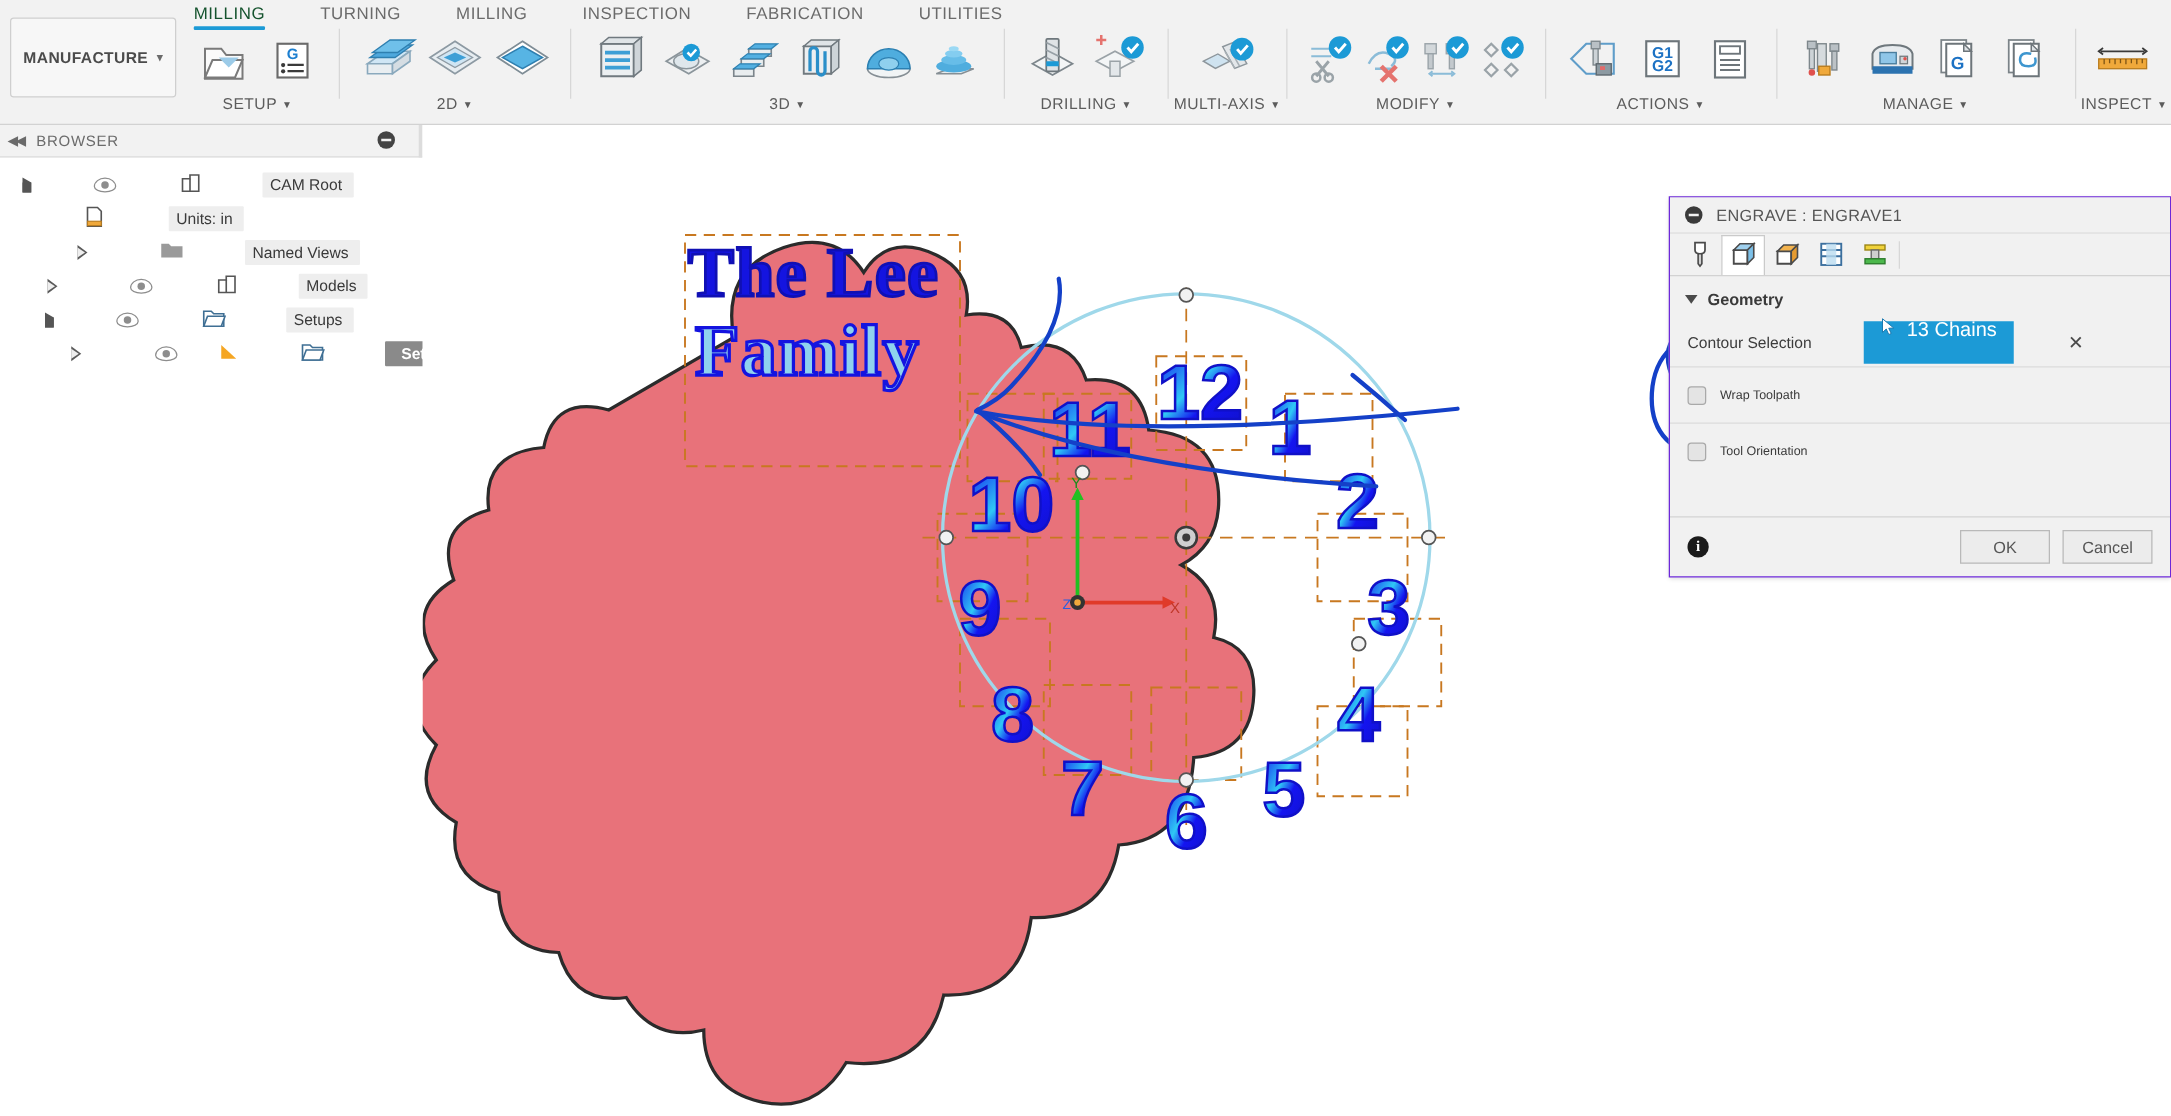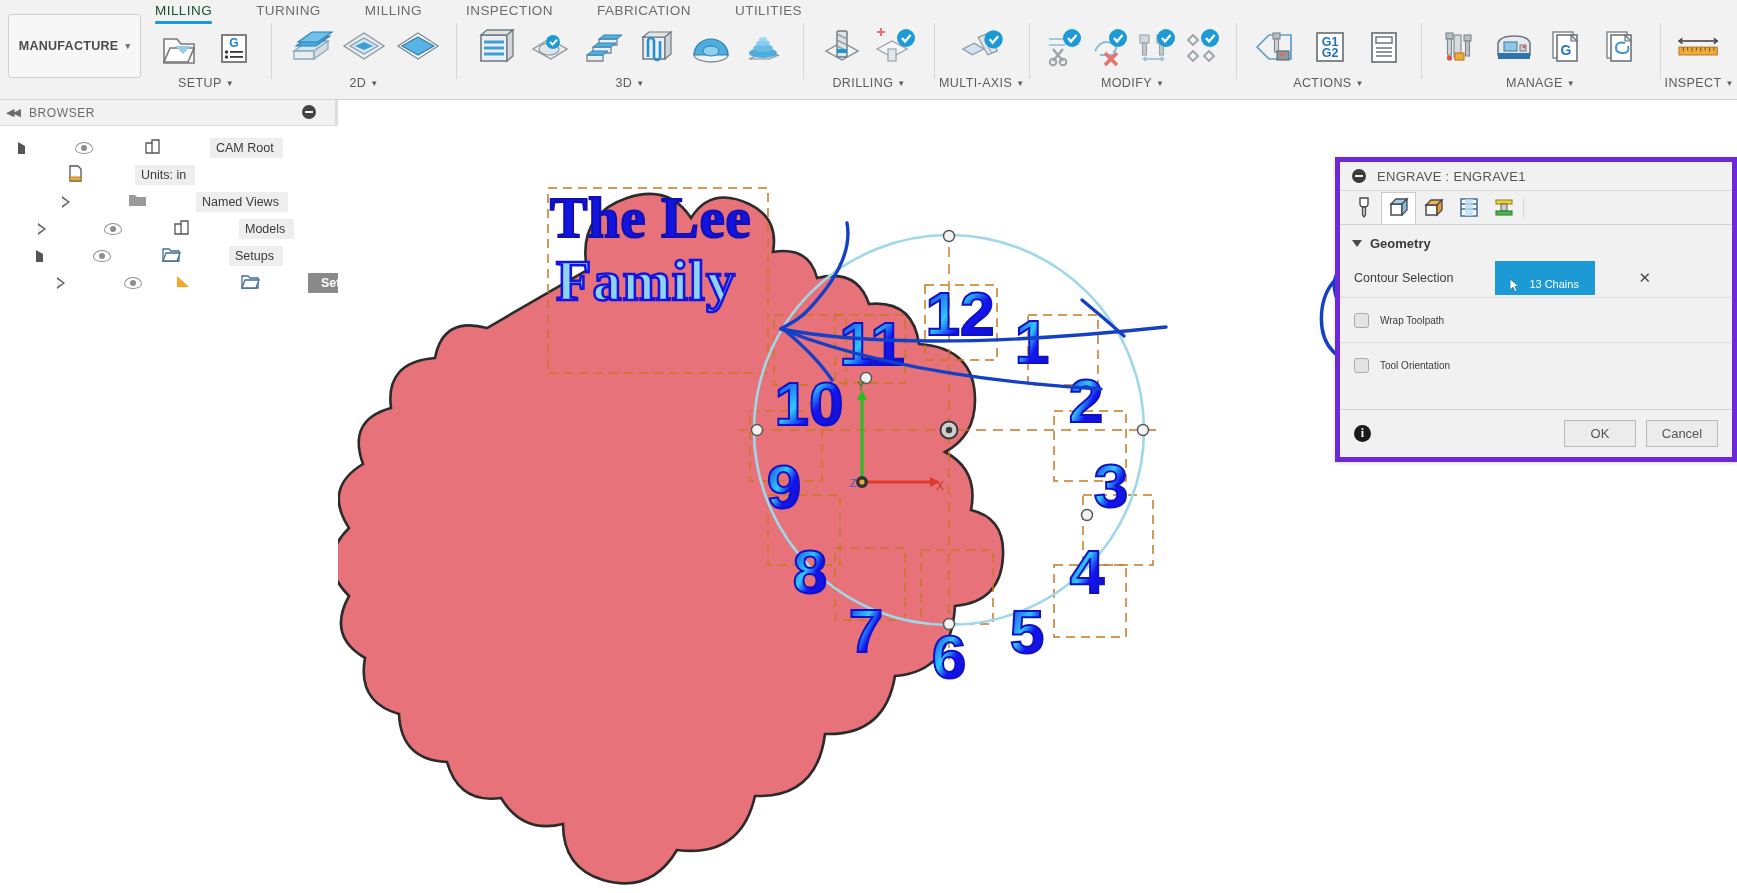--- a/index.html
+++ b/index.html
@@ -108,21 +108,21 @@
     border:1.6px solid #8d8d8d; border-radius:50% 50% 50% 50%/60% 60% 40% 40%; }
   .eye .p { position:absolute; left:7px; top:4px; width:6px; height:6px; border-radius:50%; background:#8d8d8d; }
 
   
   .canvas { position:absolute; left:338px; top:100px; width:1399px; height:793px; background:#fff; overflow:hidden;}
   .canvas svg { position:absolute; left:0; top:0; }
 
   
   .dialog {
     position:absolute; left:1335px; top:157px; width:402px; height:305px;
-    background:#f1f1f1; border:5px solid #6d28d9;
+    background:#f1f1f1; border:1px solid #6d28d9;
     box-shadow: 0 1px 4px rgba(0,0,0,.16);
     font-size:12.5px; color:#3a3a3a;
   }
   .dlg-title {
     height:29px; display:flex; align-items:center; gap:11px; padding-left:12px;
     border-bottom:1px solid #d9d9d9; background:#f1f1f1;
     color:#555; font-size:13px; letter-spacing:.3px;
   }
   .dlg-min { width:14px;height:14px;border-radius:50%;background:#3a3a3a; position:relative;}
   .dlg-min:after{content:"";position:absolute;left:3px;top:6px;width:8px;height:2px;background:#f1f1f1;}
@@ -139,22 +139,22 @@
     font-weight:bold;color:#3a3a3a;font-size:13px;
   }
   .tri-down{width:0;height:0;border-left:5px solid transparent;border-right:5px solid transparent;border-top:7px solid #4a4a4a;}
   .row {
     display:flex;align-items:center;min-height:40px;padding:0 14px 0 14px;
     border-bottom:1px solid #dcdcdc;
     gap:32px;
   }
   .row .rlabel{ flex:0 0 auto; color:#3c3c3c; }
   .chip {
-    margin-left:10px; background:#1c9ad6; color:#fff; font-size:11px;
-    height:27px; min-width:100px; display:flex;align-items:flex-start;gap:8px;
+    margin-left:10px; background:#1c9ad6; color:#fff; font-size:16px;
+    height:27px; min-width:100px; display:flex;align-items:flex-end;gap:8px;
     padding:17px 14px; cursor:default;
   }
   .chip .cursor-ic{display:block;}
   .chip-x { margin-left:11px; color:#4a4a4a; font-size:15px; cursor:default; }
   .cbrow { display:flex;align-items:center;gap:11px;min-height:45px;padding-left:14px;border-bottom:1px solid #dcdcdc;}
   .cb { width:15px;height:15px;border:1px solid #a9a9a9;border-radius:3px;background:#e4e4e4; }
   .cblabel{font-weight:normal;color:#3a3a3a;font-size:10px;}
   .dlg-foot {
     position:absolute;left:0;bottom:0;width:100%;height:48px;
     border-top:1px solid #d4d4d4; display:flex;align-items:center;padding:0 14px;

